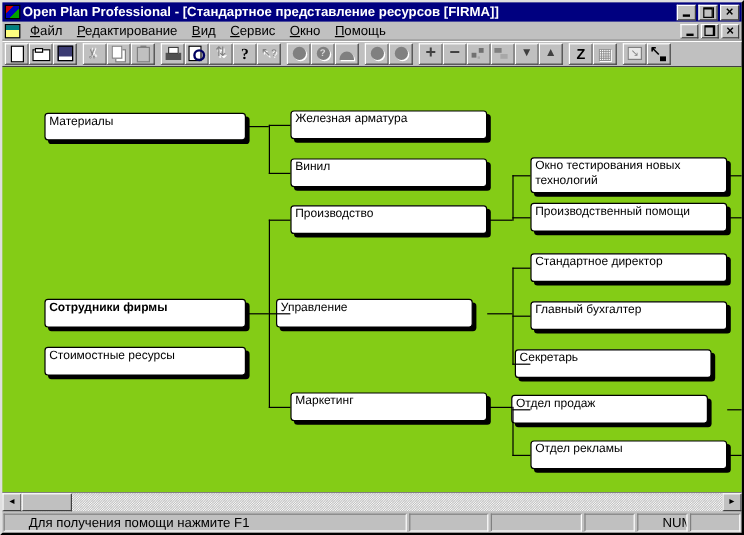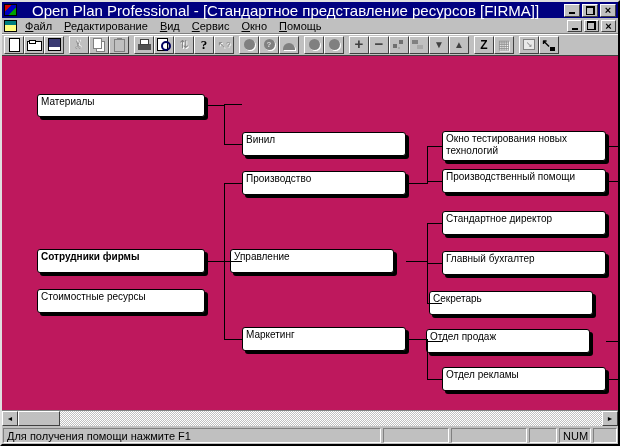--- a/index.html
+++ b/index.html
@@ -6,22 +6,22 @@
   html,body { width:620px; height:446px; overflow:hidden; }
   body { font-family:"Liberation Sans", sans-serif; font-size:11px; background:#008080; }
 
   .window { width:620px; height:446px; background:#c0c0c0;
     border:2px solid; border-color:#dfdfdf #000 #000 #dfdfdf;
     display:flex; flex-direction:column; }
 
   
   .titlebar { height:16px; background:#000080; color:#fff; display:flex;
     align-items:center; padding:0 2px; flex:0 0 auto; }
-  .titlebar .title { font-weight:normal; font-size:15px; white-space:nowrap;
-    overflow:hidden; flex:1; margin-left:15px; letter-spacing:0; }
+  .titlebar .title { font-weight:bold; font-size:11px; white-space:nowrap;
+    overflow:hidden; flex:1; margin-left:2px; letter-spacing:0; }
   .app-icon { width:13px; height:12px; border:1px solid #000;
     background:linear-gradient(135deg,#d00000 30%,#0000c0 30% 62%,#00a000 62%); flex:0 0 auto; }
   .win-btn { width:16px; height:13px; background:#c0c0c0; margin-left:2px;
     border:1px solid; border-color:#fff #404040 #404040 #fff;
     display:flex; align-items:center; justify-content:center; position:relative;
     color:#000; font-size:9px; flex:0 0 auto; }
   .win-btn.small { width:15px; height:12px; }
   .glyph-min { width:6px; height:2px; background:#000; margin-top:6px; }
   .glyph-restore { position:relative; width:9px; height:9px; }
   .glyph-restore::before { content:""; position:absolute; top:0; right:0; width:6px; height:6px;
@@ -90,21 +90,21 @@
   .i-arrow-down::before { content:"▼"; color:#404040; font-size:10px; }
   .i-arrow-up::before { content:"▲"; color:#404040; font-size:10px; }
   .i-sort-z::before { content:"Z"; font-weight:bold; font-size:12px; color:#000; }
   .i-grid::before { content:"▦"; color:#909090; font-size:13px; text-shadow:1px 1px 0 #fff; }
   .i-expand::before { content:""; width:10px; height:9px; border:1px solid #808080; background:#e8e8e8; }
   .i-expand::after { content:"↘"; position:absolute; color:#808080; font-size:8px; }
   .i-fit::before { content:"↖"; font-size:11px; font-weight:bold; color:#000; margin:-3px 3px 0 -3px; }
   .i-fit::after { content:""; position:absolute; right:2px; bottom:2px; width:5px; height:4px; background:#000; }
 
   
-  .chart { position:relative; background:#be185d; flex:1; overflow:hidden; }
+  .chart { position:relative; background:#84cc16; flex:1; overflow:hidden; }
   .node { position:absolute; background:#fff; border:1px solid #000; border-radius:3px;
     box-shadow:3px 3px 0 0 #000; font-size:10px; line-height:12px; padding:1px 3px;
     color:#000; overflow:hidden; }
   .conn { position:absolute; background:#000; }
 
   
   .hscroll { height:16px; flex:0 0 auto; display:flex; background:#c0c0c0;
     border-top:1px solid #808080; }
   .scroll-arrow { width:16px; height:100%; background:#c0c0c0;
     border:1px solid; border-color:#fff #404040 #404040 #fff;
@@ -113,21 +113,21 @@
     background-image:linear-gradient(45deg,#fff 25%,transparent 25%,transparent 75%,#fff 75%),
       linear-gradient(45deg,#fff 25%,transparent 25%,transparent 75%,#fff 75%);
     background-size:2px 2px; background-position:0 0,1px 1px; background-color:#c0c0c0; }
   .scroll-thumb { position:absolute; left:0; top:0; width:42px; height:100%; background:#c0c0c0;
     border:1px solid; border-color:#fff #404040 #404040 #fff; }
 
   
   .statusbar { height:18px; flex:0 0 auto; display:flex; gap:2px; padding:2px 1px 1px 1px;
     align-items:stretch; }
   .sb-panel { border:1px solid; border-color:#808080 #fff #fff #808080;
-    padding:0 3px; display:flex; align-items:center; white-space:nowrap; overflow:hidden;
+    padding:0 20px; display:flex; align-items:center; white-space:nowrap; overflow:hidden;
     color:#000; font-size:11px; }
 </style>
 </head>
 <body>
 
 <div class="window">
 
   <div class="titlebar">
     <span class="app-icon"></span>
     <span class="title">Open Plan Professional - [Стандартное представление ресурсов [FIRMA]]</span>
@@ -257,20 +257,21 @@
           <span class="ticon i-expand"></span>
         </div>
         <div class="tb-btn">
           <span class="ticon i-fit"></span>
         </div>
       </div>
     </div>
 
   <div class="chart">
       <div class="node" style="left: 35px; top: 38px; width: 168px; height: 23px;">Материалы</div>
+      <div class="node" style="left: 240px; top: 36px; width: 164px; height: 24px;">Железная арматура</div>
       <div class="node" style="left: 240px; top: 76px; width: 164px; height: 24px;">Винил</div>
       <div class="node" style="left: 240px; top: 115px; width: 164px; height: 24px;">Производство</div>
       <div class="node" style="left: 35px; top: 193px; width: 168px; height: 24px; font-weight: bold;">Сотрудники фирмы</div>
       <div class="node" style="left: 35px; top: 233px; width: 168px; height: 24px;">Стоимостные ресурсы</div>
       <div class="node" style="left: 228px; top: 193px; width: 164px; height: 24px;">Управление</div>
       <div class="node" style="left: 240px; top: 271px; width: 164px; height: 24px;">Маркетинг</div>
       <div class="node" style="left: 440px; top: 75px; width: 164px; height: 30px;">Окно тестирования новых технологий</div>
       <div class="node" style="left: 440px; top: 113px; width: 164px; height: 24px;">Производственный помощи</div>
       <div class="node" style="left: 440px; top: 155px; width: 164px; height: 24px;">Стандартное директор</div>
       <div class="node" style="left: 440px; top: 195px; width: 164px; height: 24px;">Главный бухгалтер</div>

